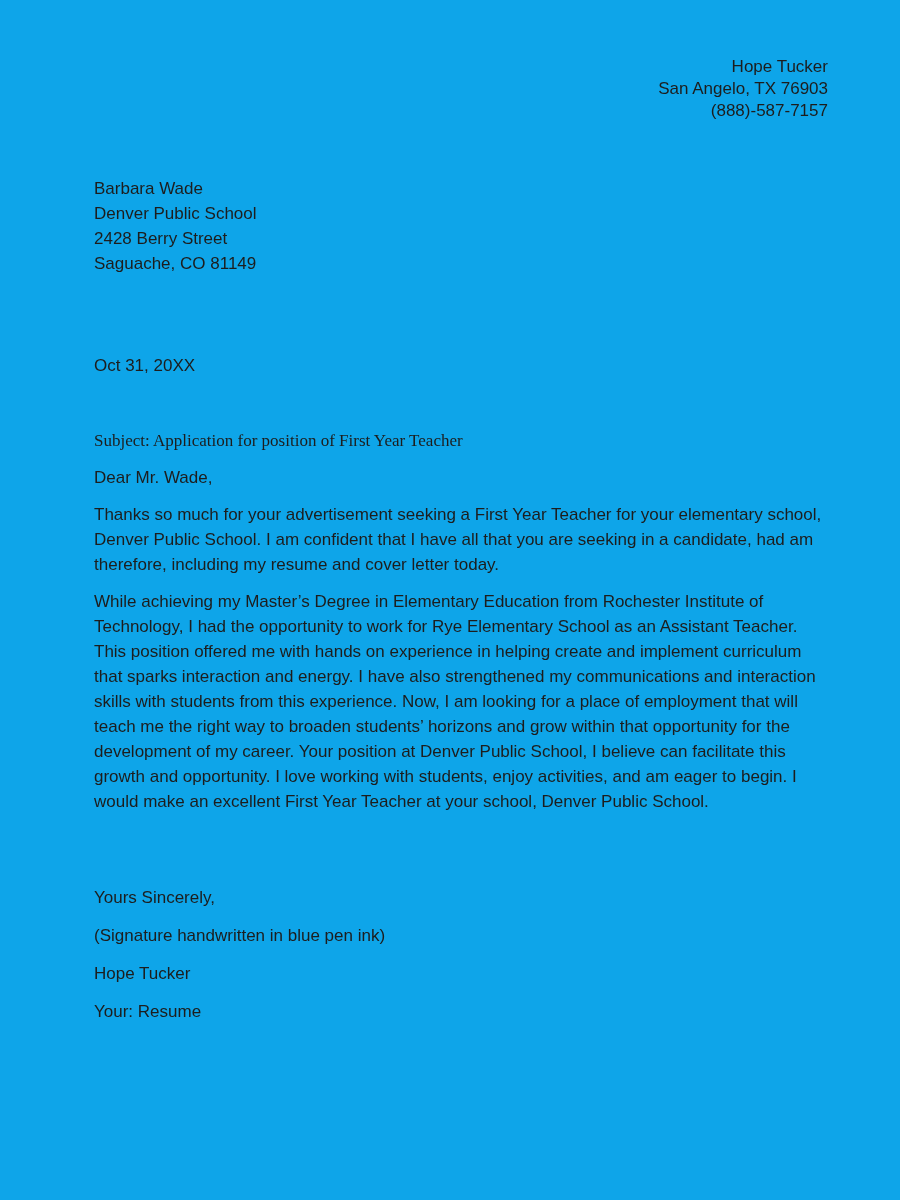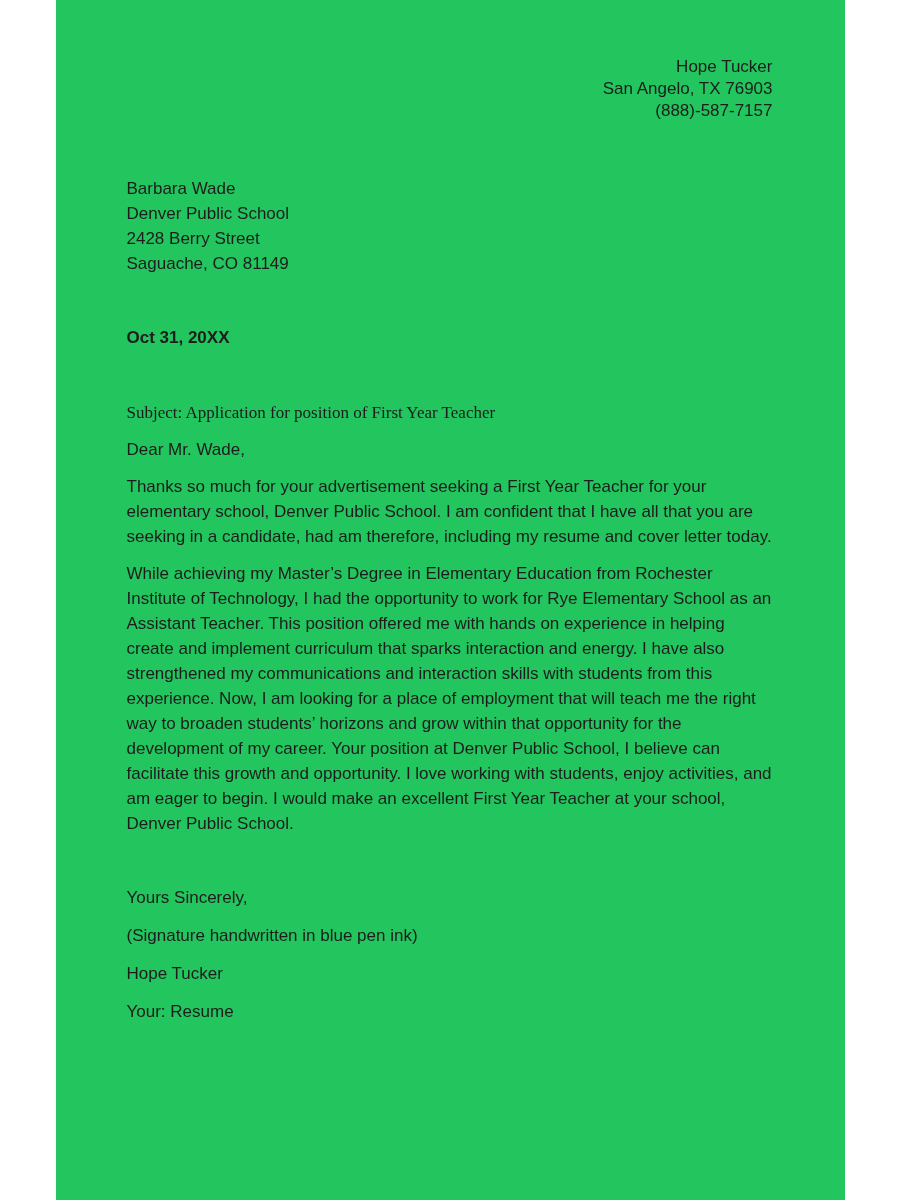--- a/index.html
+++ b/index.html
@@ -2,54 +2,53 @@
 <html><head>
 <meta charset="utf-8">
 <style>
   html, body {
     margin: 0;
     padding: 0;
     background: #ffffff;
   }
   .page {
     position: relative;
-    width: 789px;
+    width: 900px;
     height: 1200px;
     margin: 0 auto;
-    background: #22c55e;
+    background: #0ea5e9;
     box-sizing: border-box;
-    padding: 56px 72px 40px 71px;
+    padding: 56px 72px 40px 94px;
     font-family: "Liberation Sans", "DejaVu Sans", sans-serif;
     color: #1d1d1d;
     font-size: 17px;
     line-height: 25px;
     overflow: hidden;
   }
   .sender {
     text-align: right;
     line-height: 22px;
   }
   .recipient {
     margin-top: 54px;
     line-height: 25px;
   }
   .date {
-    margin-top: 49px;
-    font-weight: bold;
+    margin-top: 77px;
   }
   .subject {
     margin-top: 50px;
     font-family: Liberation Serif, serif;
   }
   p {
     margin: 12px 0 0 0;
     padding: 0;
   }
   .closing {
-    margin-top: 49px;
+    margin-top: 71px;
   }
   .closing p {
     margin-top: 0;
   }
   .closing p + p {
     margin-top: 13px;
   }
 </style>
 </head>
 <body>

